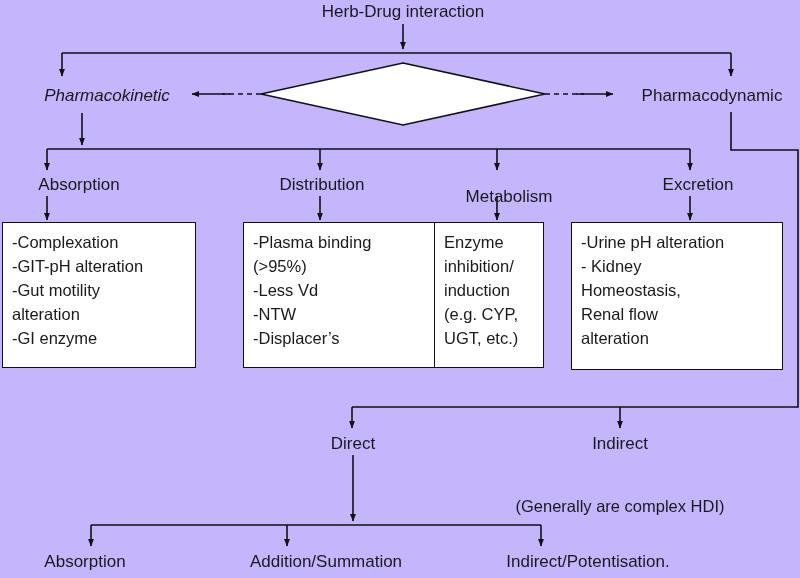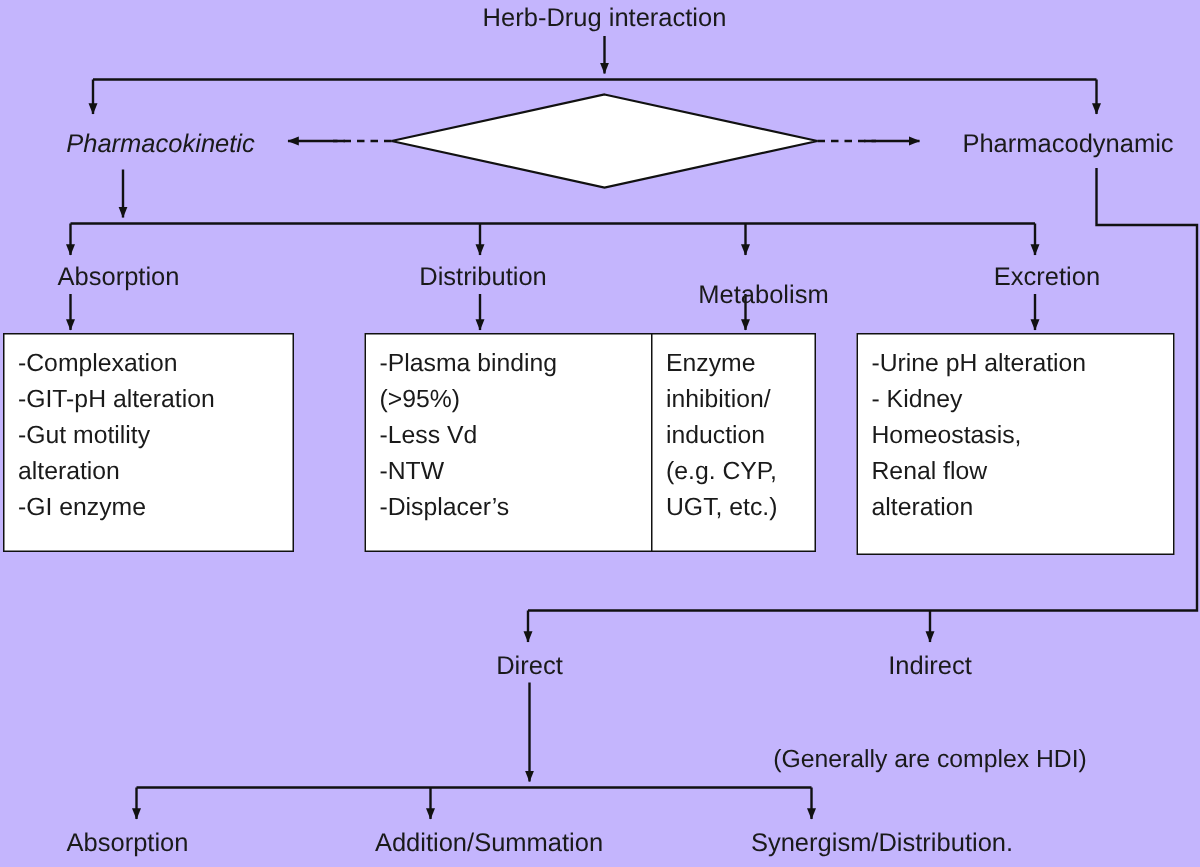--- a/index.html
+++ b/index.html
@@ -170,15 +170,15 @@
   Renal flow
 alteration</div>
   </div>
 
   <div class="lbl ctr" style="left:353px; top:434px;">Direct</div>
   <div class="lbl ctr" style="left:620px; top:434px;">Indirect</div>
   <div class="sub" style="left:620px; top:460px;">(Generally are complex HDI)</div>
 
   <div class="lbl ctr" style="left:85px; top:552px;">Absorption</div>
   <div class="lbl ctr" style="left:326px; top:552px;">Addition/Summation</div>
-  <div class="lbl ctr" style="left:588px; top:552px;">Synergism/Distribution.</div>
+  <div class="lbl ctr" style="left:588px; top:552px;">Indirect/Potentisation.</div>
 
 </div>
 
 </body></html>

